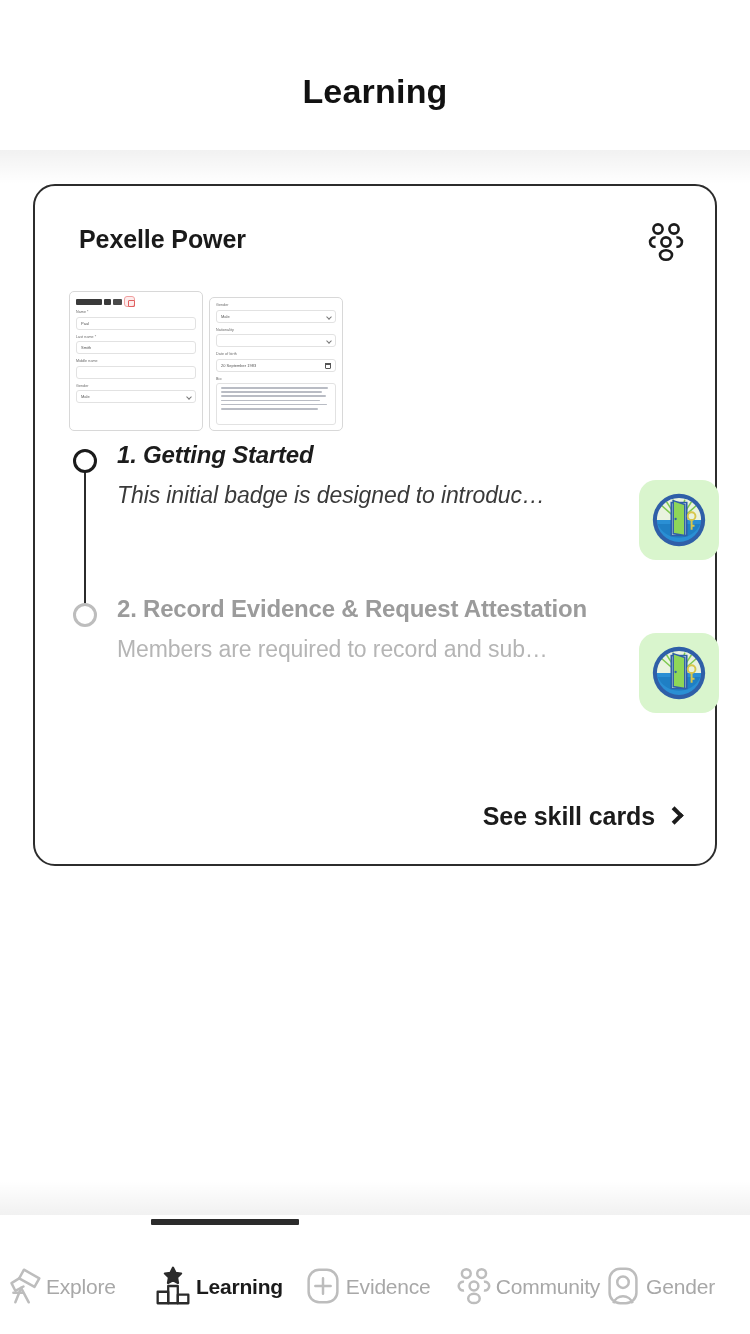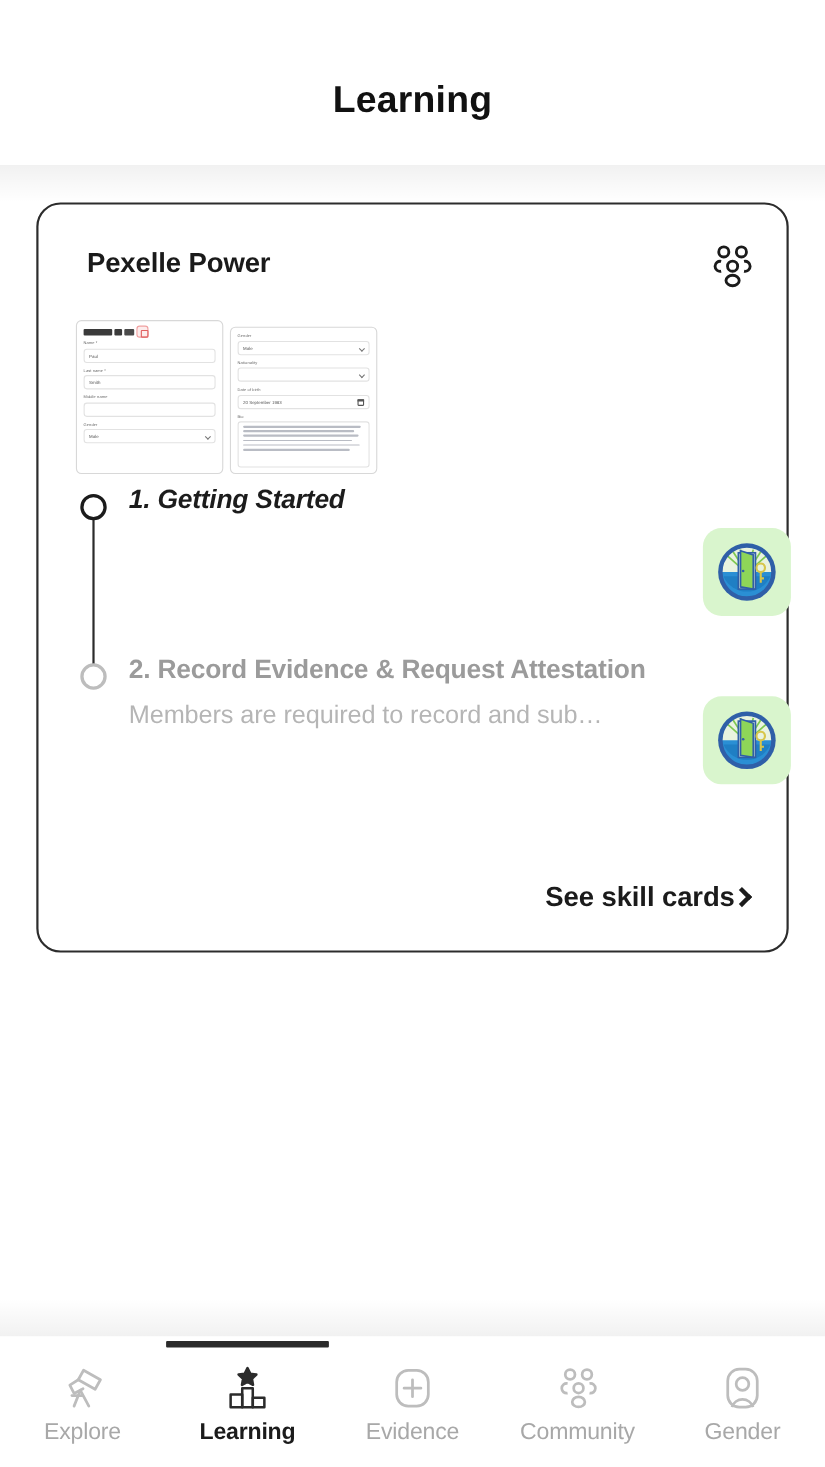--- a/index.html
+++ b/index.html
@@ -134,21 +134,21 @@
     position:absolute; width:80px; height:80px;
     border-radius:17px; background:#d9f5cd;
     display:flex; align-items:center; justify-content:center;
   }
   .badge-1 { left:604px; top:294px; }
   .badge-2 { left:604px; top:447px; }
 
   
   .see-cards {
     position:absolute; right:34px; bottom:33px;
-    display:flex; align-items:center; 
+    display:flex; align-items:center; gap:13px;
     font-size:25px; font-weight:bold; color:#1b1b1b;
     letter-spacing:-0.1px;
   }
   .chev-right {
     width:13px; height:13px;
     border-right:4px solid #1b1b1b; border-top:4px solid #1b1b1b;
     transform:rotate(45deg); margin-bottom:2px;
   }
 
   
@@ -156,21 +156,21 @@
     position:absolute; bottom:119px; left:0; width:750px; height:34px;
     background: linear-gradient(to top, rgba(0,0,0,0.055), rgba(0,0,0,0));
     z-index:4; pointer-events:none;
   }
   .navbar {
     position:absolute; bottom:0; left:0; width:750px; height:119px;
     background:#ffffff; display:flex; z-index:6;
   }
   .nav-item {
     flex:1; position:relative;
-    display:flex; flex-direction:column; align-items:center; justify-content:flex-start;
+    display:flex; flex-direction:row; align-items:center; justify-content:flex-start;
     padding-top:22px;
   }
   .nav-icon { height:50px; display:flex; align-items:center; justify-content:center; }
   .nav-label {
     font-size:21px; color:#a8a8a8; margin-top:3px; letter-spacing:-0.2px;
   }
   .nav-item.active .nav-label { color:#1b1b1b; font-weight:bold; }
   .nav-indicator {
     position:absolute; top:4px; left:50%; transform:translateX(-50%);
     width:148px; height:6px; background:#2b2b2b; border-radius:1px;
@@ -279,20 +279,21 @@
         </div>
       </div>
 
       <div class="timeline">
         <div class="tl-line"></div>
         <div class="tl-dot active"></div>
         <div class="tl-dot inactive"></div>
 
         <div class="step step-1 active">
           <div class="step-title">1. Getting Started</div>
+          <div class="step-desc">This initial badge is designed to introduc…</div>
         </div>
 
         <div class="step step-2 inactive">
           <div class="step-title">2. Record Evidence &amp; Request Attestation</div>
           <div class="step-desc">Members are required to record and sub…</div>
         </div>
       </div>
 
       <div class="badge-tile badge-1">
         <svg viewBox="0 0 64 64" width="62" height="62">

